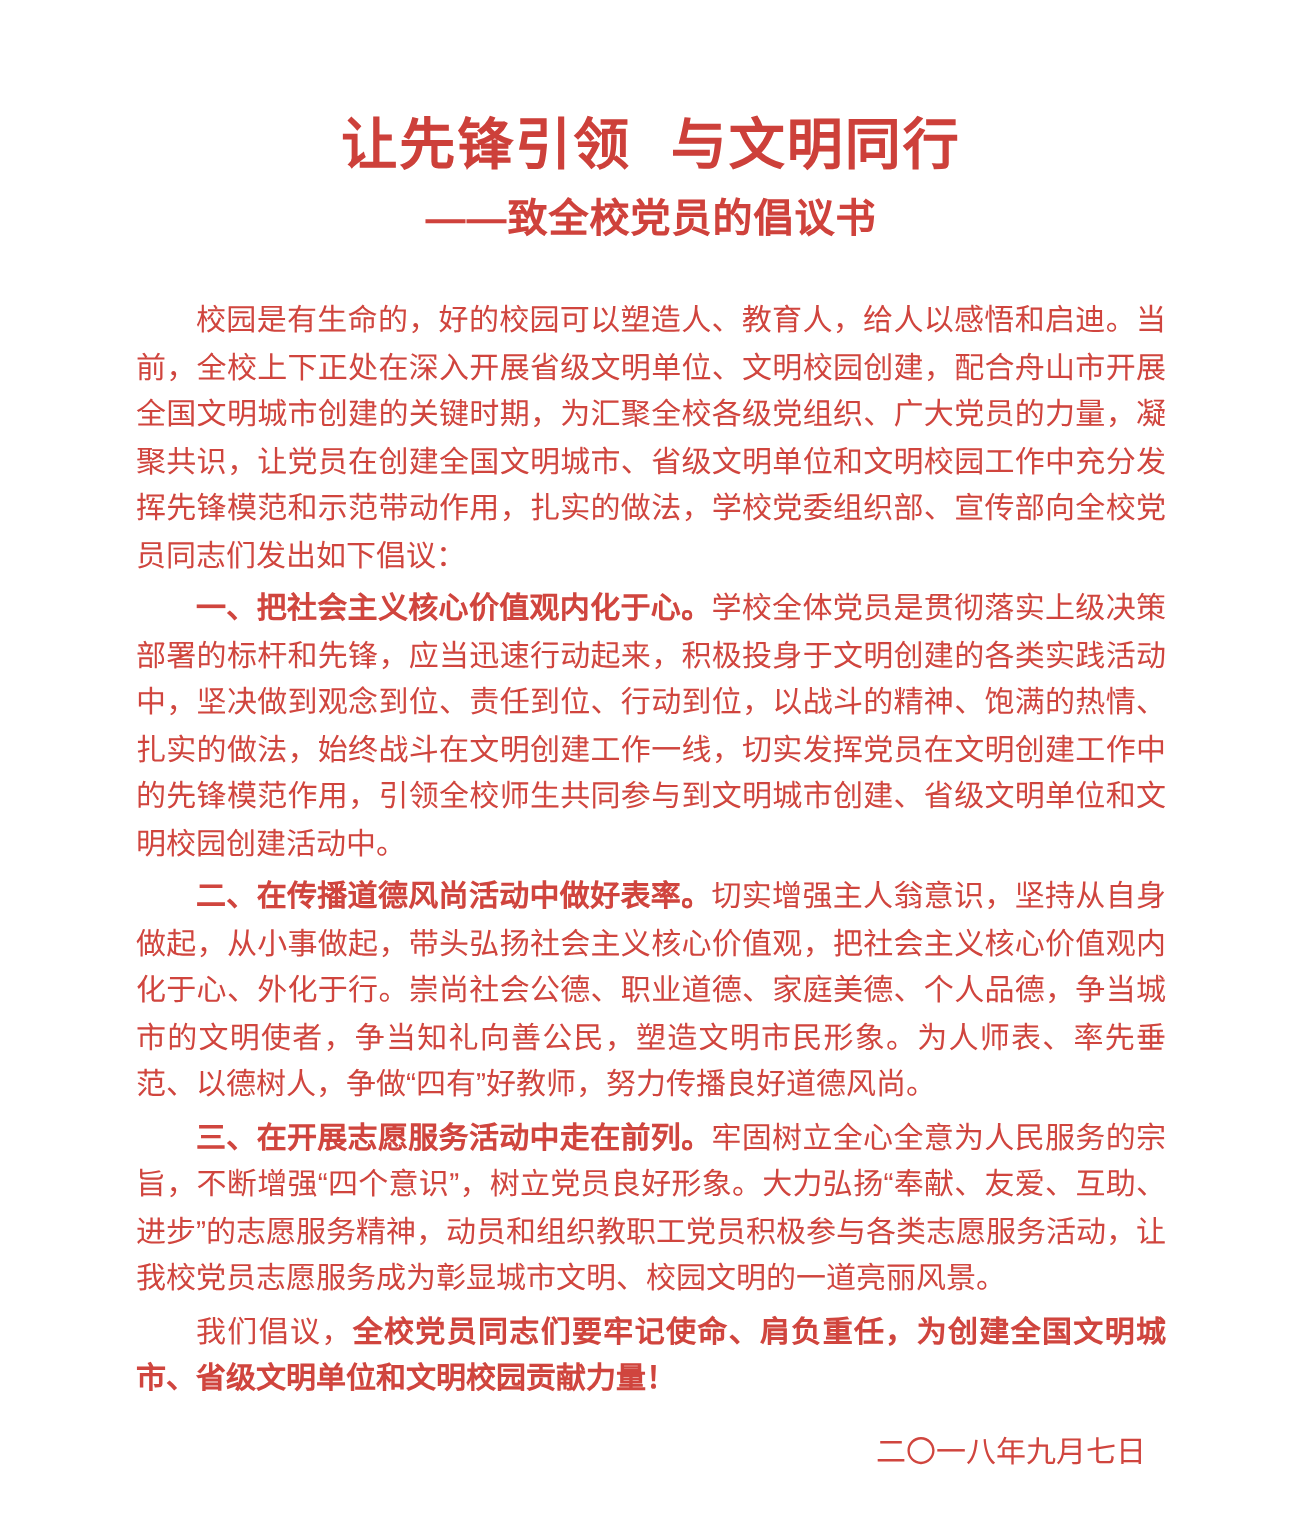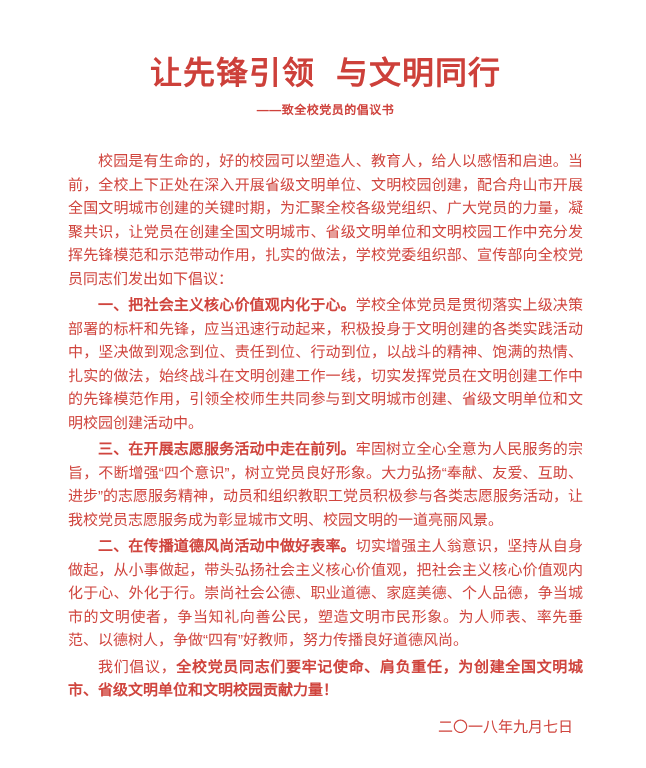--- a/index.html
+++ b/index.html
@@ -15,31 +15,31 @@
     box-sizing: border-box;
     padding: 58px 63px 0 68px;
     font-family: "Liberation Sans", "DejaVu Sans", sans-serif;
     color: #d0453e;
     overflow: hidden;
   }
   .doc-header {
     text-align: center;
   }
   .doc-title {
-    font-size: 32px;
+    font-size: 28px;
     line-height: 30px;
     font-weight: 700;
     letter-spacing: 1px;
     word-spacing: 11px;
     white-space: nowrap;
     color: #cd403a;
   }
   .doc-subtitle {
     margin-top: 13px;
-    font-size: 12px;
+    font-size: 20px;
     line-height: 19px;
     font-weight: 700;
     letter-spacing: 0.5px;
     color: #cf423c;
   }
   .doc-body {
     margin-top: 29px;
     font-size: 15px;
     line-height: 23.5px;
     text-align: justify;
@@ -87,25 +87,25 @@
 
     <p class="para">
       <span>校园是有生命的，好的校园可以塑造人、教育人，给人以感悟和启迪。当前，全校上下正处在深入开展省级文明单位、文明校园创建，配合舟山市开展全国文明城市创建的关键时期，为汇聚全校各级党组织、广大党员的力量，凝聚共识，让党员在创建全国文明城市、省级文明单位和文明校园工作中充分发挥先锋模范和示范带动作用，扎实的做法，学校党委组织部、宣传部向全校党员同志们发出如下倡议：</span>
     </p>
 
     <p class="para">
       <span class="para-lead">一、把社会主义核心价值观内化于心。</span><span>学校全体党员是贯彻落实上级决策部署的标杆和先锋，应当迅速行动起来，积极投身于文明创建的各类实践活动中，坚决做到观念到位、责任到位、行动到位，以战斗的精神、饱满的热情、扎实的做法，始终战斗在文明创建工作一线，切实发挥党员在文明创建工作中的先锋模范作用，引领全校师生共同参与到文明城市创建、省级文明单位和文明校园创建活动中。</span>
     </p>
 
     <p class="para">
-      <span class="para-lead">三、在开展志愿服务活动中走在前列。</span><span>牢固树立全心全意为人民服务的宗旨，不断增强“四个意识”，树立党员良好形象。大力弘扬“奉献、友爱、互助、进步”的志愿服务精神，动员和组织教职工党员积极参与各类志愿服务活动，让我校党员志愿服务成为彰显城市文明、校园文明的一道亮丽风景。</span>
+      <span class="para-lead">二、在传播道德风尚活动中做好表率。</span><span>切实增强主人翁意识，坚持从自身做起，从小事做起，带头弘扬社会主义核心价值观，把社会主义核心价值观内化于心、外化于行。崇尚社会公德、职业道德、家庭美德、个人品德，争当城市的文明使者，争当知礼向善公民，塑造文明市民形象。为人师表、率先垂范、以德树人，争做“四有”好教师，努力传播良好道德风尚。</span>
     </p>
 
     <p class="para">
-      <span class="para-lead">二、在传播道德风尚活动中做好表率。</span><span>切实增强主人翁意识，坚持从自身做起，从小事做起，带头弘扬社会主义核心价值观，把社会主义核心价值观内化于心、外化于行。崇尚社会公德、职业道德、家庭美德、个人品德，争当城市的文明使者，争当知礼向善公民，塑造文明市民形象。为人师表、率先垂范、以德树人，争做“四有”好教师，努力传播良好道德风尚。</span>
+      <span class="para-lead">三、在开展志愿服务活动中走在前列。</span><span>牢固树立全心全意为人民服务的宗旨，不断增强“四个意识”，树立党员良好形象。大力弘扬“奉献、友爱、互助、进步”的志愿服务精神，动员和组织教职工党员积极参与各类志愿服务活动，让我校党员志愿服务成为彰显城市文明、校园文明的一道亮丽风景。</span>
     </p>
 
     <p class="para">
       <span>我们倡议，</span><span class="closing-emphasis">全校党员同志们要牢记使命、肩负重任，为创建全国文明城市、省级文明单位和文明校园贡献力量！</span>
     </p>
 
     <div class="signature">
       <div class="sig-date">二〇一八年九月七日</div>
     </div>
 

